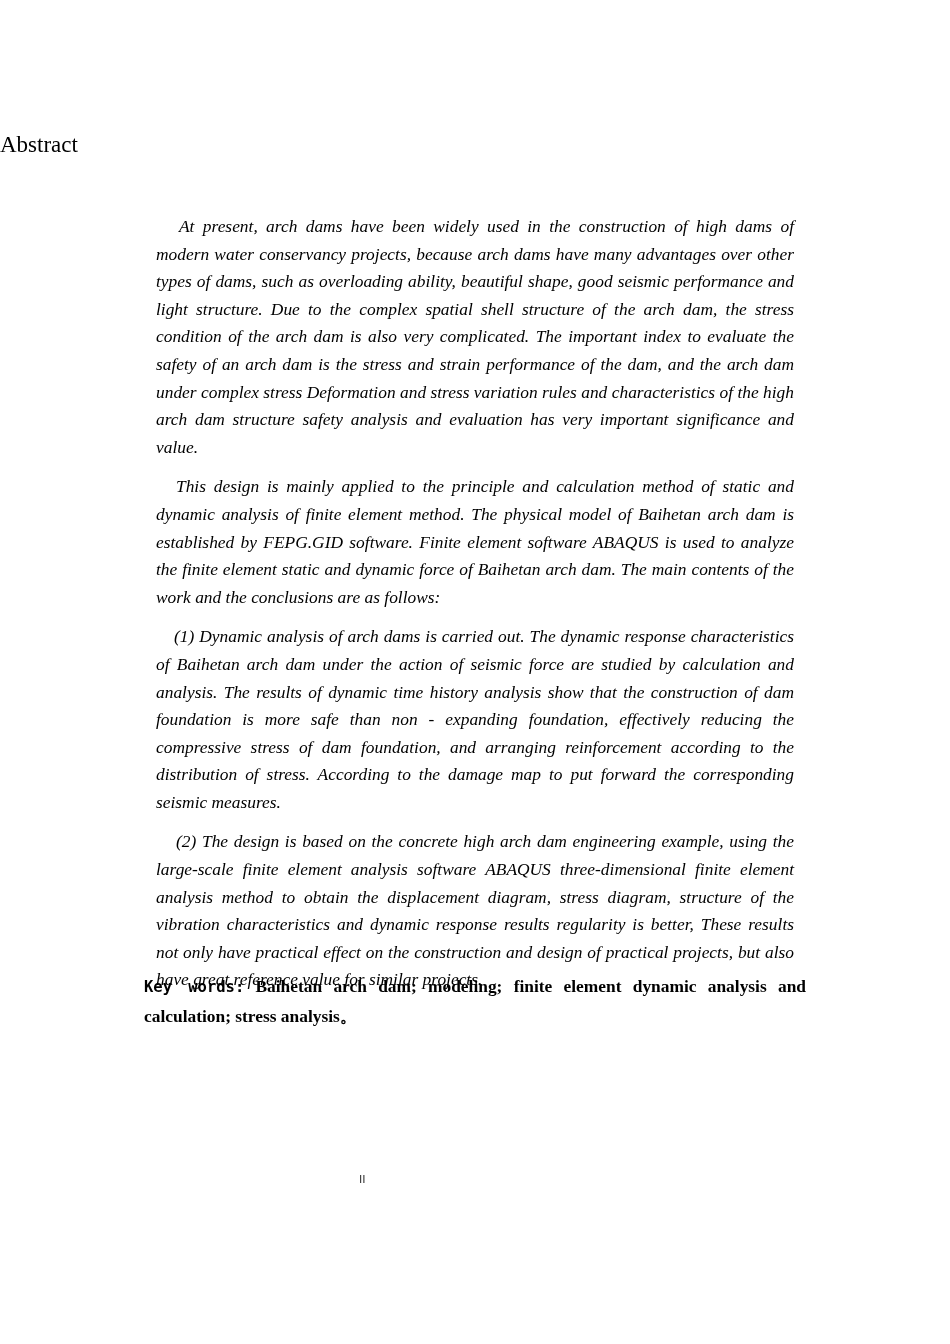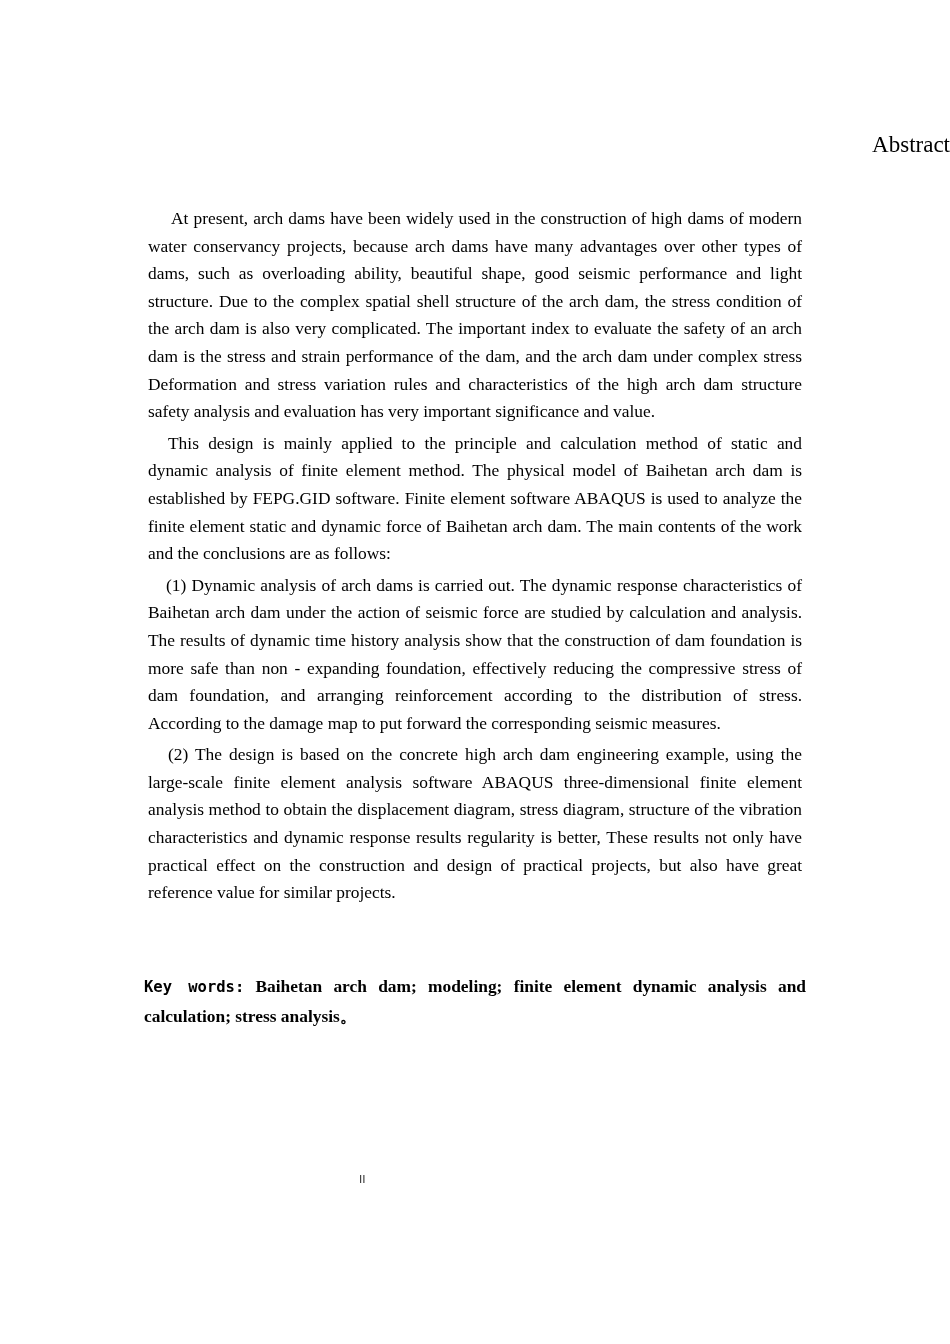--- a/index.html
+++ b/index.html
@@ -1,27 +1,27 @@
 <!DOCTYPE html>
 <html><head>
 <meta charset="utf-8">
 <style>
   html, body { margin: 0; padding: 0; background: #ffffff; }
   body { width: 950px; height: 1344px; position: relative; overflow: hidden; }
   .page { position: absolute; left: 0; top: 0; width: 950px; height: 1344px; background: #fff; }
   .title {
-    position: absolute; top: 132px; left: 0; width: 950px; text-align: right;
+    position: absolute; top: 132px; left: 0; width: 950px; text-align: left;
     font-family: "Liberation Serif", serif; font-size: 23px; color: #000;
   }
   .body-text {
     position: absolute; left: 144px; top: 201px; width: 662px;
     font-family: "Liberation Serif", serif; font-size: 17.4px; line-height: 27.6px;
     color: #000; text-align: justify;
   }
-  .body-text p { margin: 4px; }
+  .body-text p { margin: 12px; font-style: italic; }
   .indent { text-indent: 23px; }
   .indent-sm { text-indent: 18px; }
   .indent-md { text-indent: 20px; }
   .keywords {
     position: absolute; left: 144px; top: 972px; width: 662px;
     font-family: "Liberation Serif", serif; font-size: 17.4px; line-height: 28.5px;
     font-weight: bold; text-align: justify; color: #000;
   }
   .kw-label { font-family: "DejaVu Sans Mono", monospace; font-size: 15.5px; font-weight: bold; }
   .page-number {

